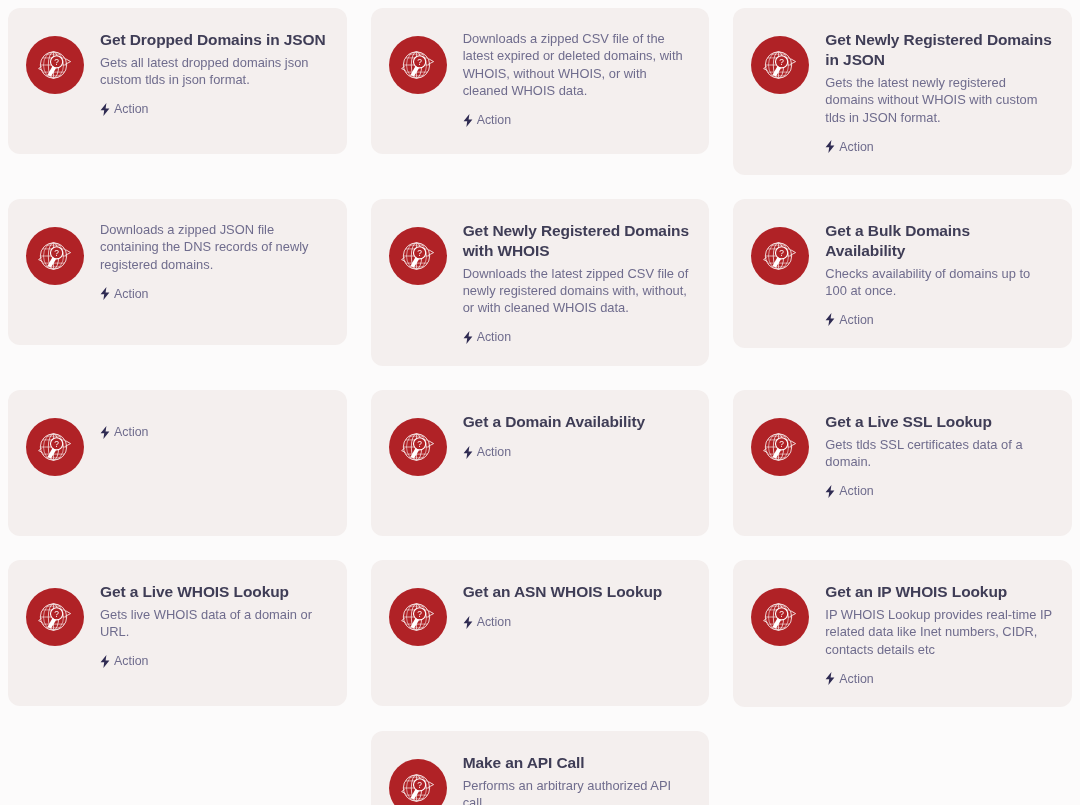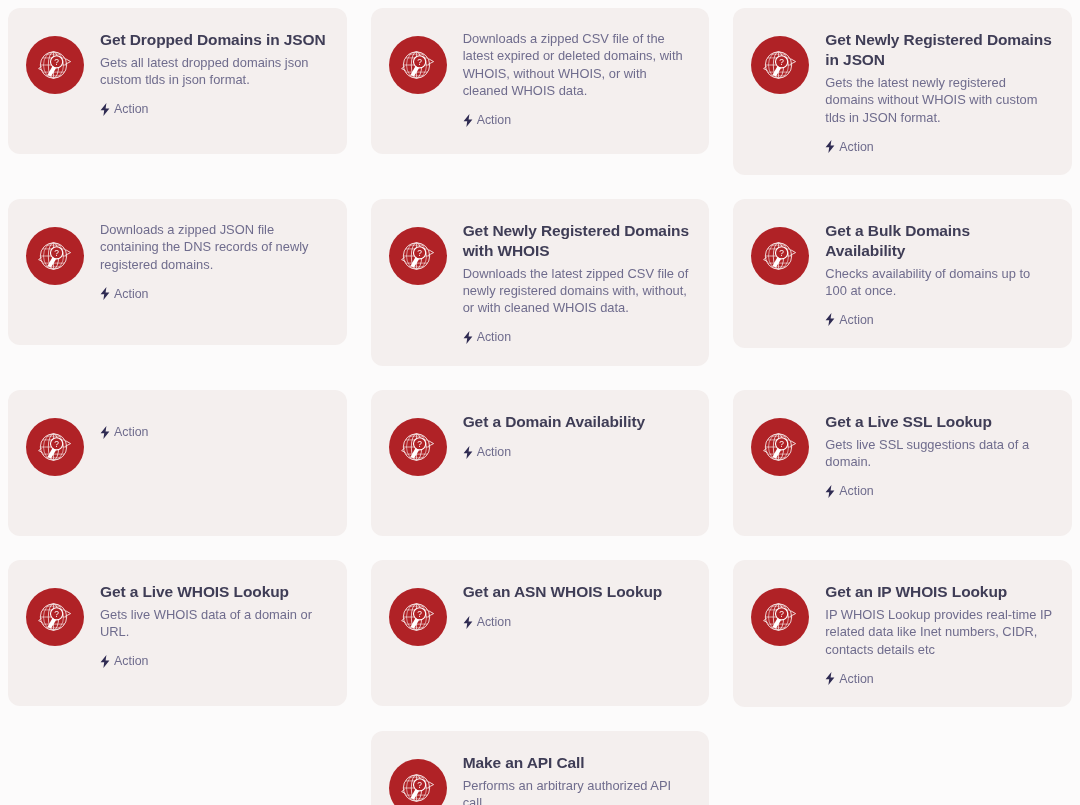--- a/index.html
+++ b/index.html
@@ -417,21 +417,21 @@
         <path d="M6.6 21.3 L3.6 23.6 L7.6 25.6" stroke="#f6e9e9" stroke-width="0.9" fill="none" stroke-linejoin="round"></path>
 
         <circle cx="21.6" cy="16.8" r="6.1" fill="#b02226" stroke="#ffffff" stroke-width="1.1"></circle>
         <text x="21.6" y="20.3" font-family="'Liberation Sans', sans-serif" font-size="8.4" fill="#ffffff" text-anchor="middle">?</text>
 
         <path d="M17.4 21.3 L12.4 29.9 L16.0 31.5 L21.0 23.3 Z" fill="#ffffff"></path>
       </svg>
     </div>
     <div class="card-body">
       <div class="card-title">Get a Live SSL Lookup</div>
-      <div class="card-desc">Gets live SSL suggestions data of a domain.</div>
+      <div class="card-desc">Gets tlds SSL certificates data of a domain.</div>
       <div class="badge">
         <span class="bolt">
           <svg width="10" height="13" viewBox="0 0 10 13">
               <path d="M6.4 0 L0.6 7.2 H4.2 L3.4 13 L9.4 5.6 H5.6 Z" fill="currentColor"></path>
             </svg>
         </span>
         <span class="badge-label">Action</span>
       </div>
     </div>
   </div>

